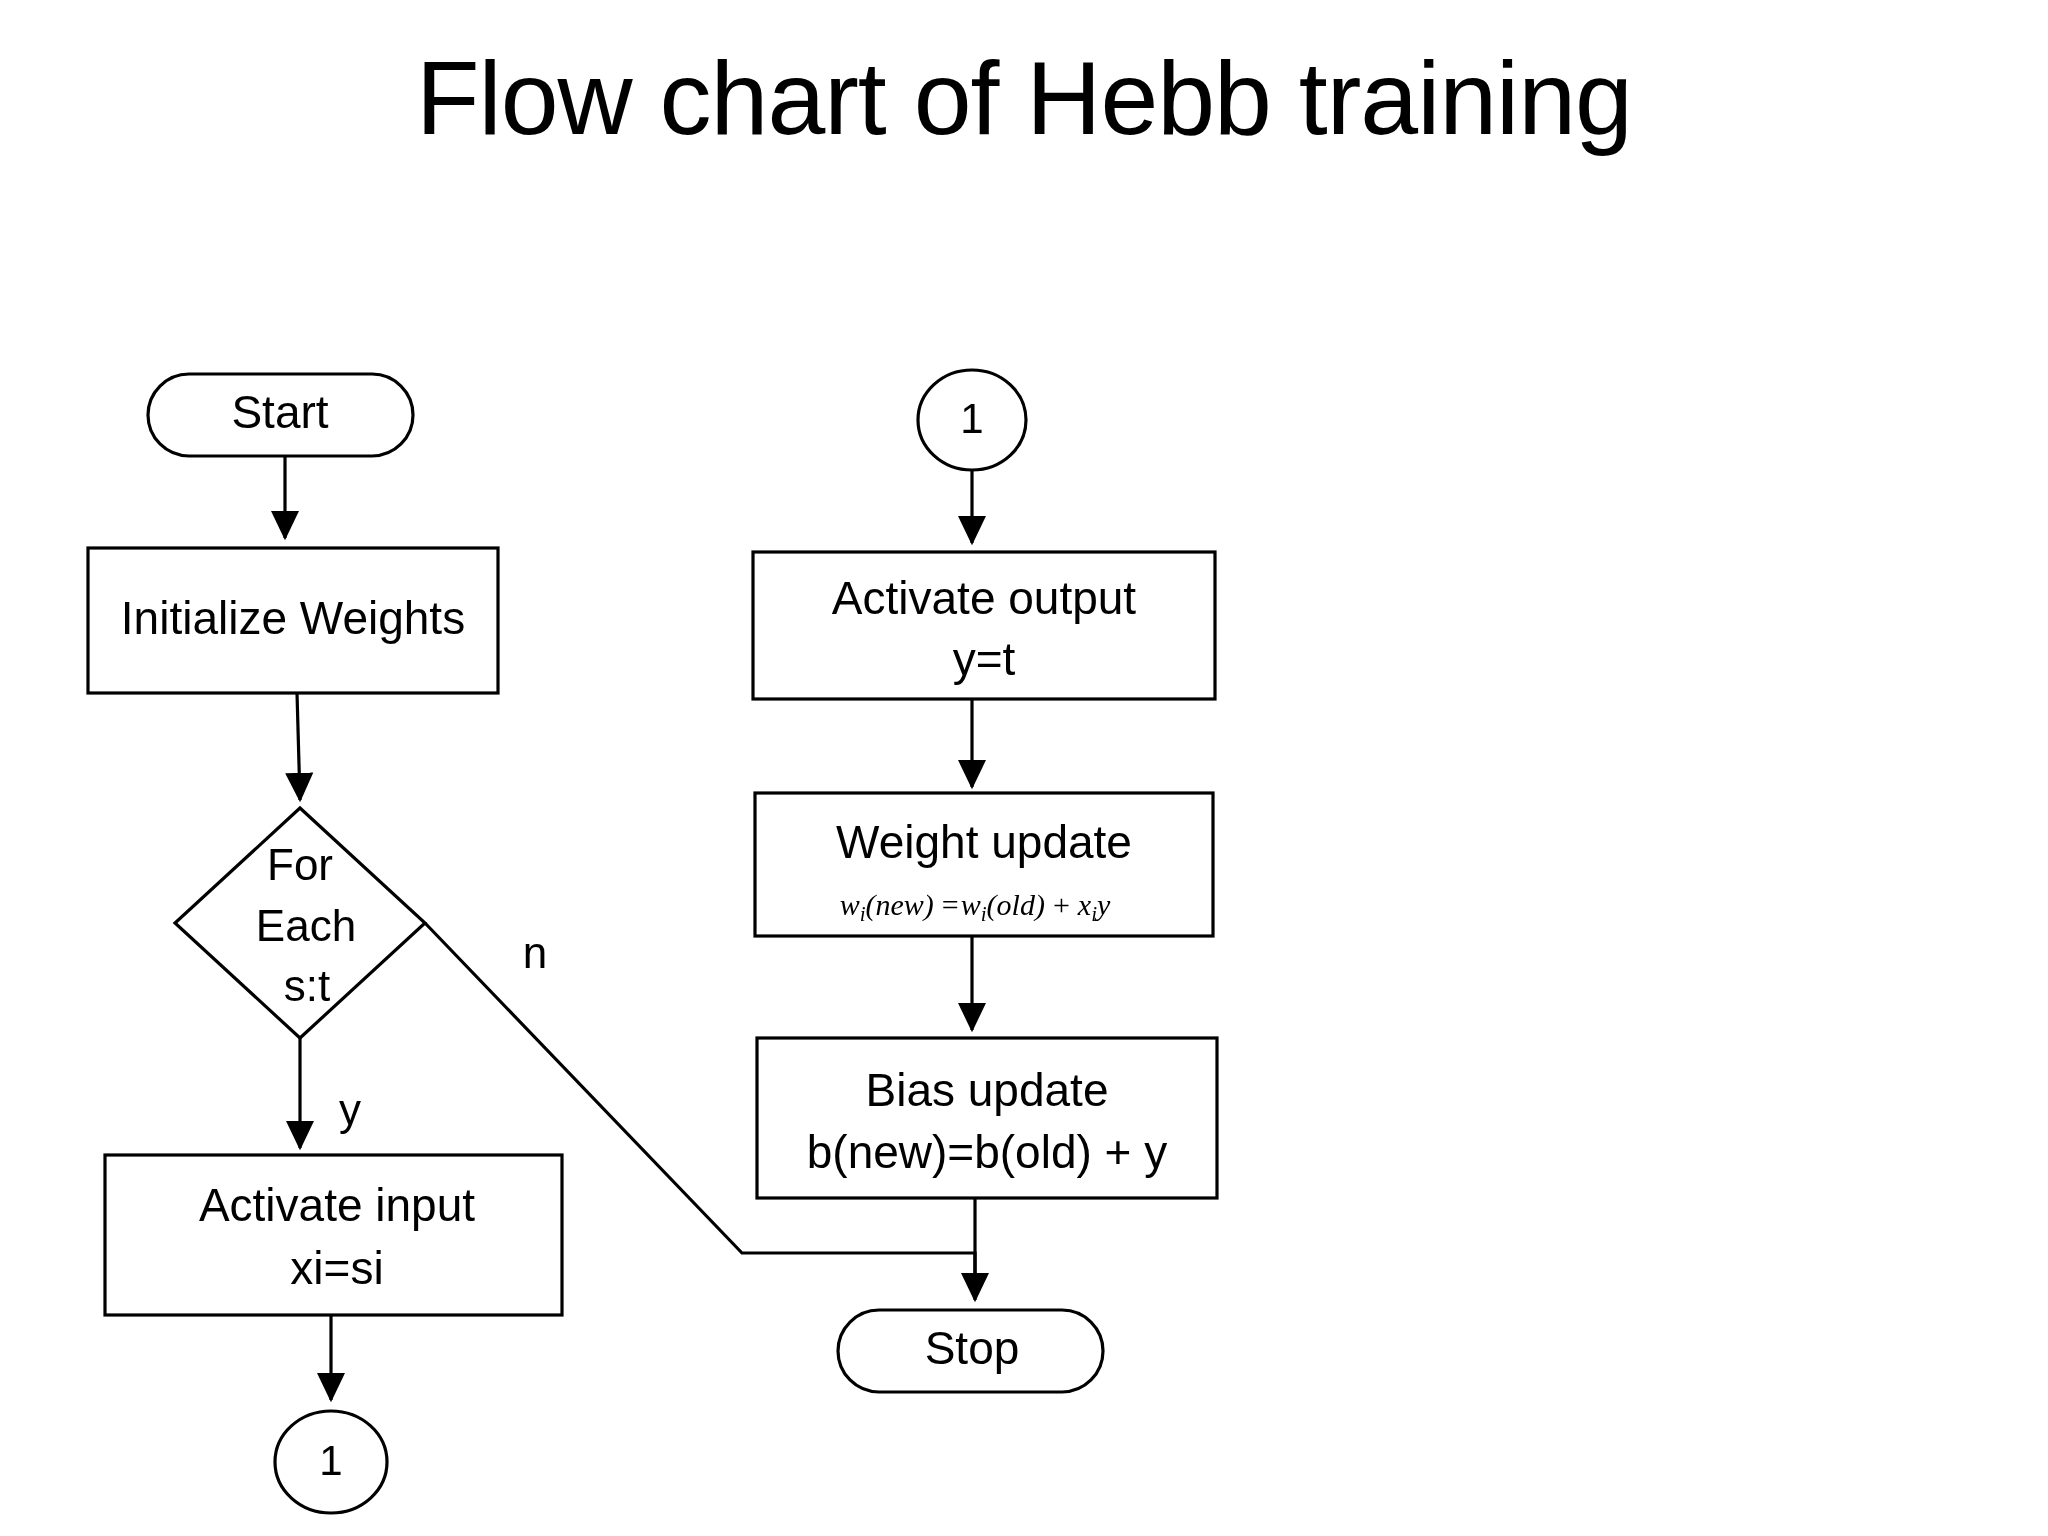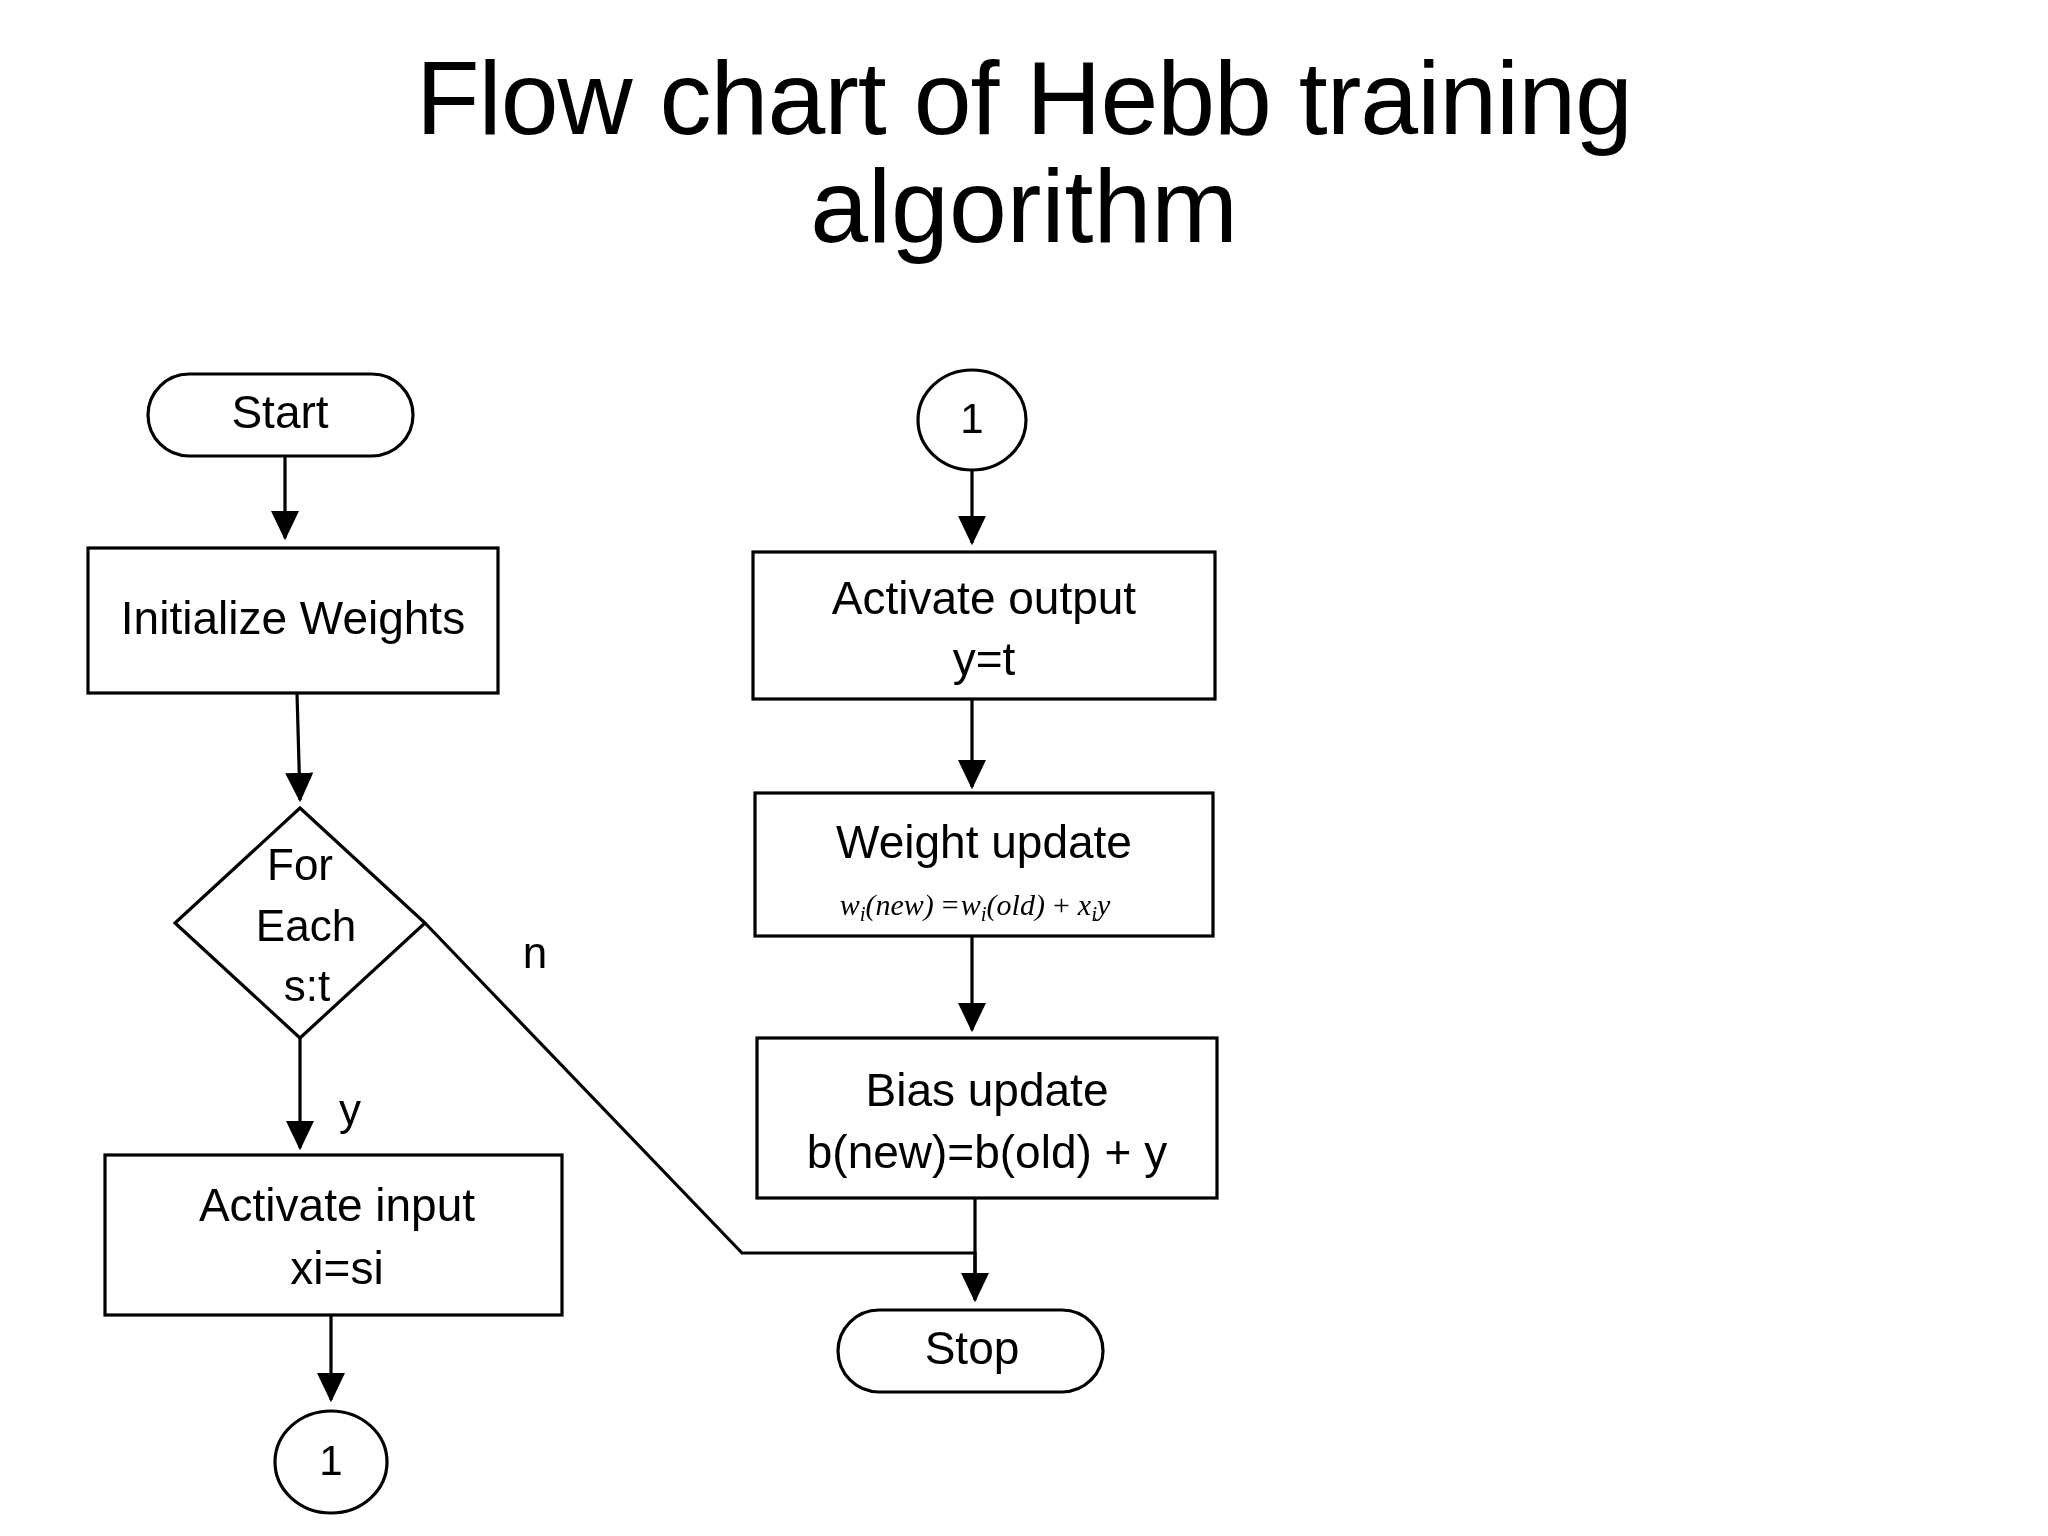--- a/index.html
+++ b/index.html
@@ -100,21 +100,20 @@
   .formula-up {
     font-style: normal;
   }
 </style>
 </head>
 <body>
 
 <div id="slide">
 
   <div id="title">Flow chart of Hebb training</div>
-  <div id="title2" style="position:absolute;left:0;top:152px;width:2048px;text-align:center;font-size:104px;line-height:1.04;">algorithm</div>
 
   <svg id="chart-svg" viewBox="0 0 2048 1536">
     <defs>
       <marker id="arrow" markerWidth="11" markerHeight="11" refX="8.5" refY="5" orient="auto" markerUnits="strokeWidth">
         <path d="M0,0.6 L9.2,5 L0,9.4 Z" fill="#000000"></path>
       </marker>
     </defs>
 
     <g>
       <rect class="node-shape" x="148" y="374" width="265" height="82" rx="41" ry="41"></rect>

